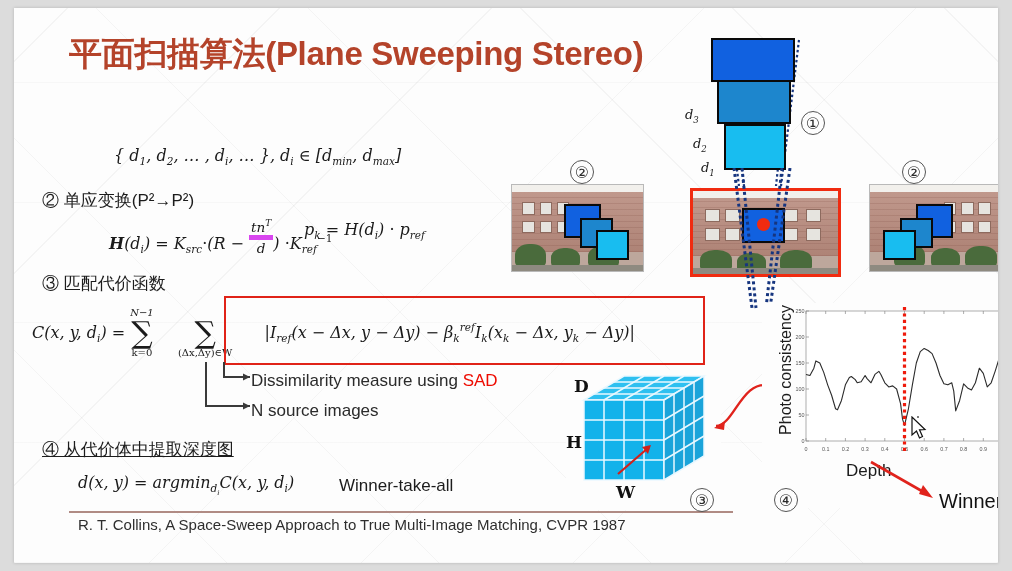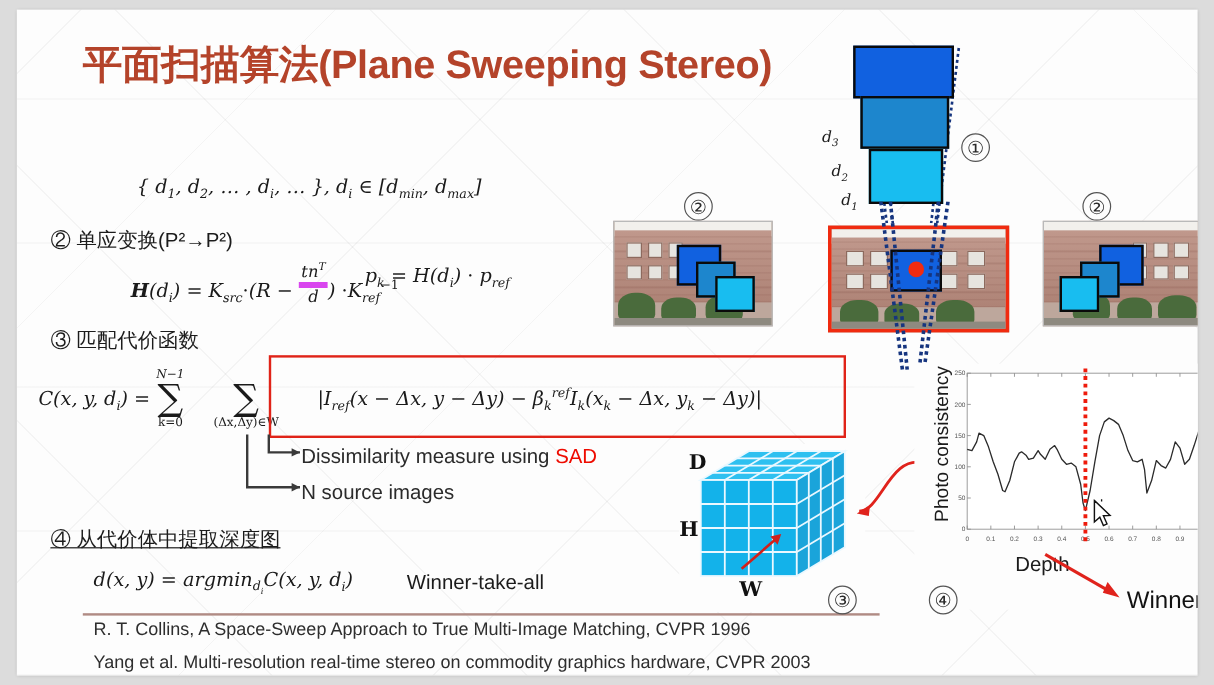--- a/index.html
+++ b/index.html
@@ -171,22 +171,21 @@
   <div class="ann ann1"><span>Dissimilarity measure using </span><span class="sad">SAD</span></div>
   <div class="ann ann2">N source images</div>
 
   <div class="step s4">④ 从代价体中提取深度图</div>
   <div class="math f4">
     d(x, y) <span class="nrm">=</span> argmin<sub>d<sub>i</sub></sub>C(x, y, d<sub>i</sub>)
   </div>
   <div class="winner-take-all">Winner-take-all</div>
 
   <div class="rule"></div>
-  <div class="ref">R. T. Collins, A Space-Sweep Approach to True Multi-Image Matching, CVPR 1996</div>
-  <div class="ref2">Yang et al. Multi-resolution real-time stereo on commodity graphics hardware, CVPR 2003</div>
+  <div class="ref">R. T. Collins, A Space-Sweep Approach to True Multi-Image Matching, CVPR 1987</div>
 
   <div class="frustum">
     <svg width="120" height="150" style="position:absolute;left:-14px;top:0;">
 
       <g stroke="#16357f" stroke-width="2.2" stroke-dasharray="2.5,2.5" fill="none">
         <line x1="26" y1="4" x2="44" y2="150"></line>
         <line x1="104" y1="4" x2="86" y2="150"></line>
         <line x1="33" y1="4" x2="49" y2="150"></line>
         <line x1="97" y1="4" x2="81" y2="150"></line>
       </g>

